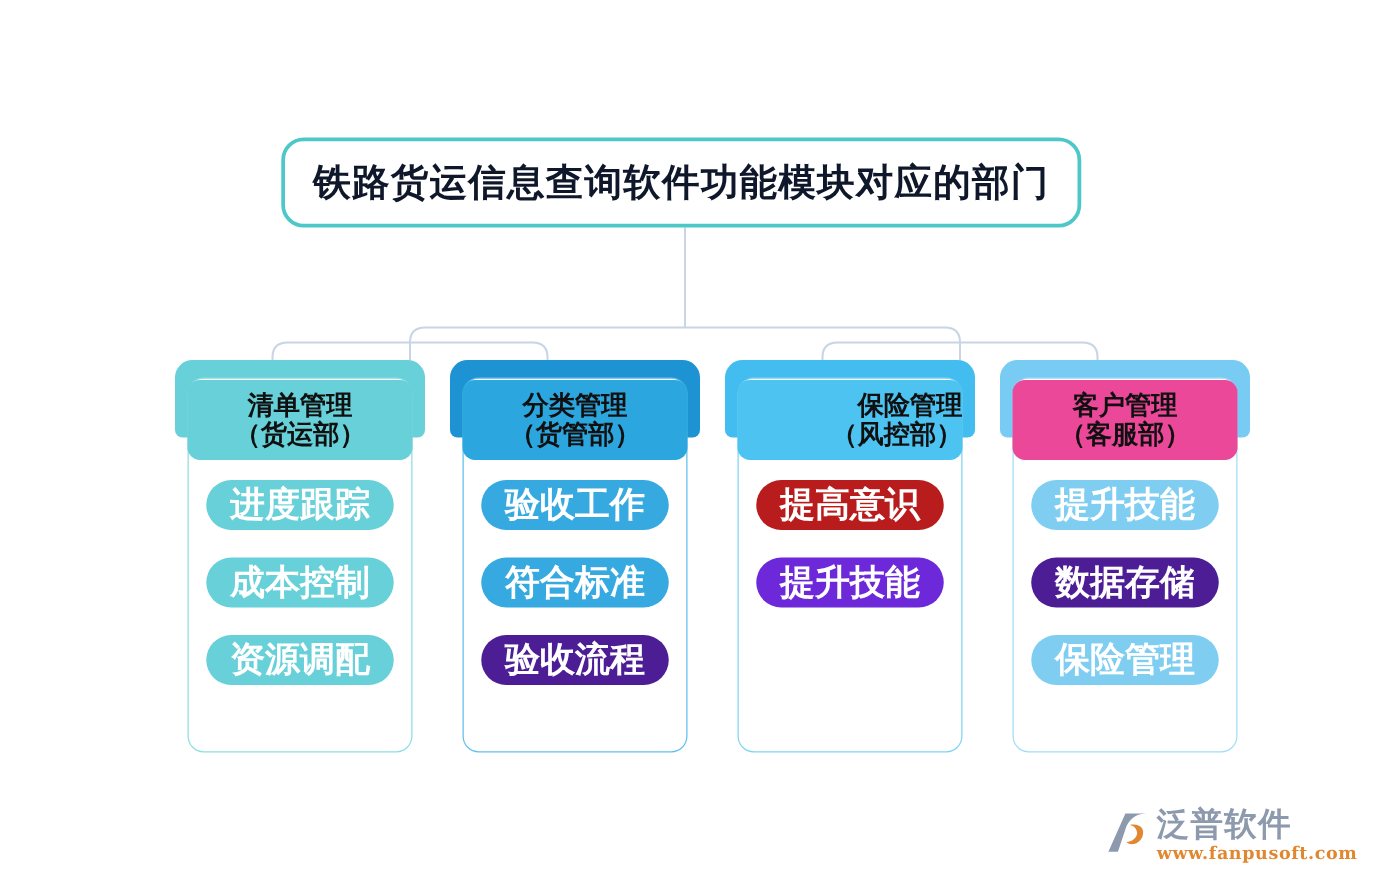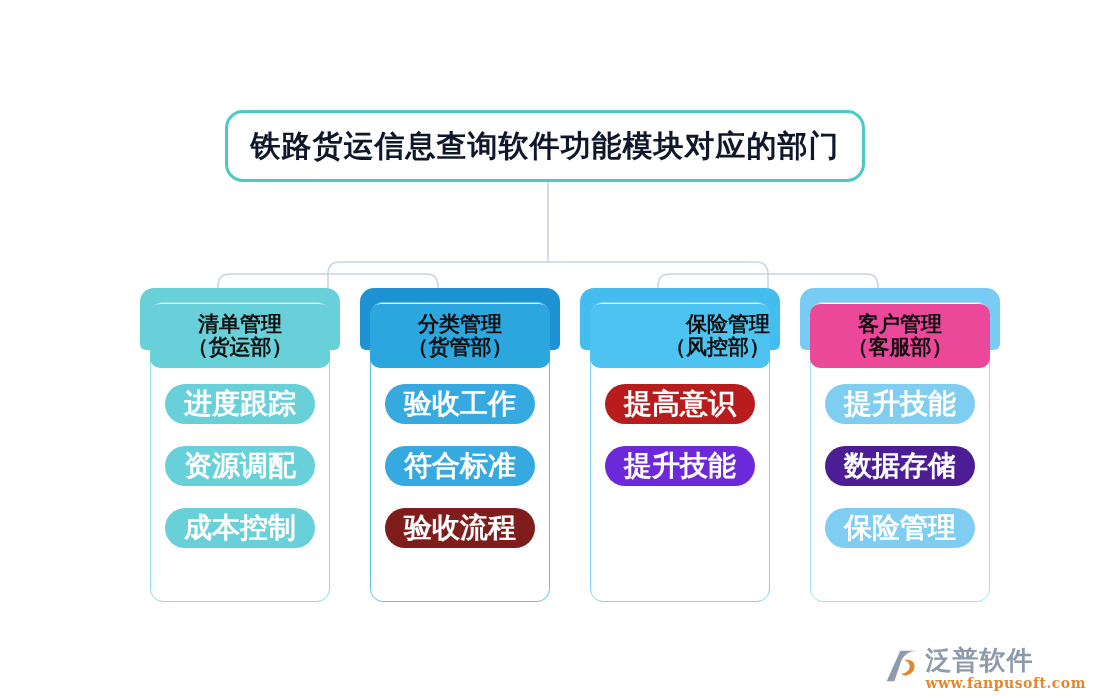--- a/index.html
+++ b/index.html
@@ -236,43 +236,43 @@
       <div class="col-body" style="border-color: rgb(141, 222, 227);"></div>
       <div class="col-header" style="background: rgb(103, 208, 216);">
         <div class="ln">清单管理</div>
         <div class="ln">（货运部）</div>
       </div>
       <div class="col-items">
         <div class="pill" style="background: rgb(103, 208, 216);">
             <span>进度跟踪</span>
           </div>
         <div class="pill" style="background: rgb(103, 208, 216);">
+            <span>成本控制</span>
+          </div>
+        <div class="pill" style="background: rgb(103, 208, 216);">
             <span>资源调配</span>
-          </div>
-        <div class="pill" style="background: rgb(103, 208, 216);">
-            <span>成本控制</span>
           </div>
       </div>
     </div>
 
     <div class="col c1">
       <div class="col-band" style="background: rgb(30, 147, 212);"></div>
       <div class="col-body" style="border-color: rgb(97, 192, 236);"></div>
       <div class="col-header" style="background: rgb(44, 166, 222); justify-content: center;">
         <div class="ln">分类管理</div>
         <div class="ln">（货管部）</div>
       </div>
       <div class="col-items">
         <div class="pill" style="background: rgb(53, 169, 224);">
             <span>验收工作</span>
           </div>
         <div class="pill" style="background: rgb(53, 169, 224);">
             <span>符合标准</span>
           </div>
-        <div class="pill" style="background: #7f1d1d;">
+        <div class="pill" style="background: #4c1d95;">
             <span>验收流程</span>
           </div>
       </div>
     </div>
 
     <div class="col c2">
       <div class="col-band" style="background: rgb(67, 189, 240);"></div>
       <div class="col-body" style="border-color: rgb(127, 212, 243);"></div>
       <div class="col-header" style="background: rgb(76, 195, 240); align-items: flex-end;">
         <div class="ln">保险管理</div>

